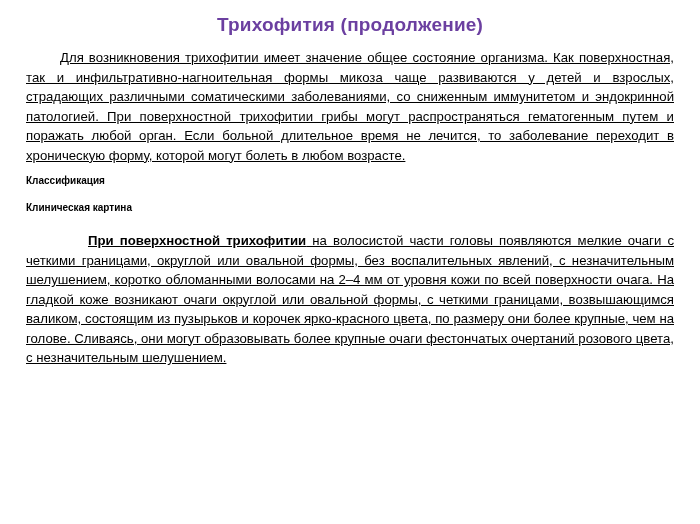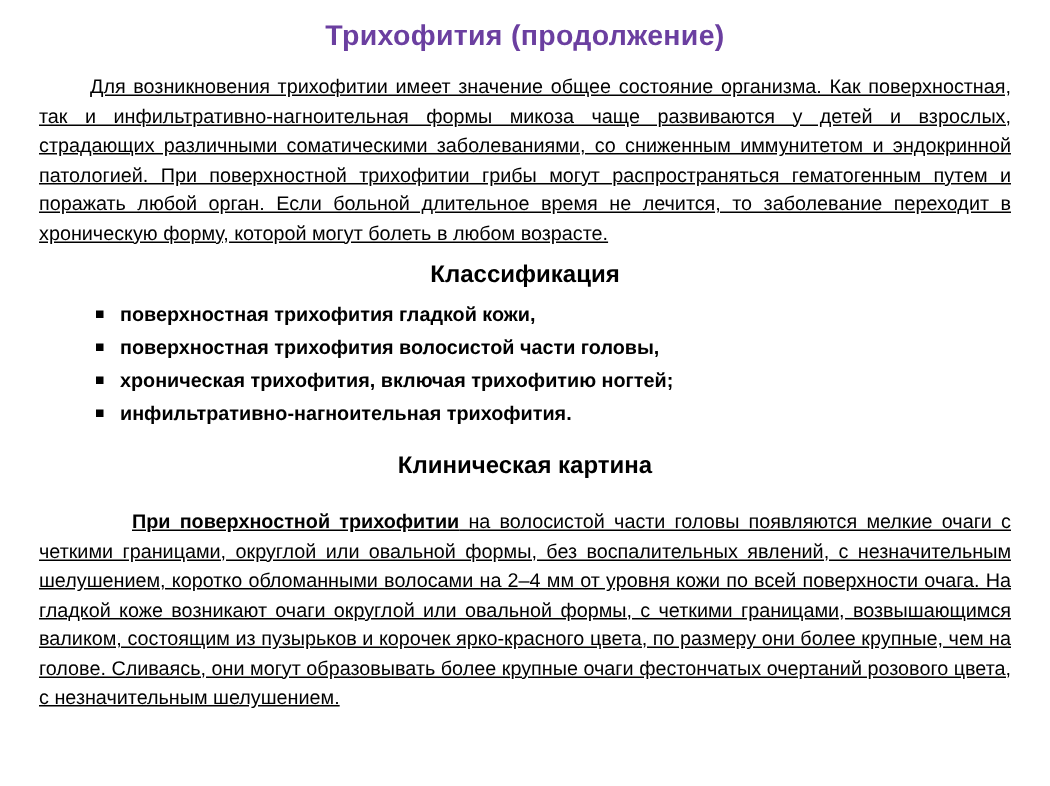--- a/index.html
+++ b/index.html
@@ -34,22 +34,22 @@
     line-height: 19.5px;
     text-align: justify;
     margin: 0 0 6px 0;
     text-decoration: underline;
   }
   .para .indent {
     display: inline-block;
     width: 34px;
   }
   .section-heading {
-    text-align: center;
-    font-size: 16px;
+    text-align: left;
+    font-size: 10px;
     font-weight: bold;
     margin: 10px 0 7px 0;
   }
   .section-heading.second {
     margin: 16px 0 18px 0;
   }
   ul.bullets {
     list-style: none;
     margin: 0 0 4px 0;
     padding: 0 0 0 38px;
@@ -80,24 +80,18 @@
 <body>
 
 <div class="page">
 
   <h1 class="doc-title">Трихофития (продолжение)</h1>
 
   <p class="para"><span class="indent"></span><span>Для возникновения трихофитии имеет значение общее состояние организма. Как поверхностная, так и инфильтративно-нагноительная формы микоза чаще развиваются у детей и взрослых, страдающих различными соматическими заболеваниями, со сниженным иммунитетом и эндокринной патологией. При поверхностной трихофитии грибы могут распространяться гематогенным путем и поражать любой орган. Если больной длительное время не лечится, то заболевание переходит в хроническую форму, которой могут болеть в любом возрасте.</span></p>
 
   <h2 class="section-heading">Классификация</h2>
 
-  <ul class="bullets">
-    <li>поверхностная трихофития гладкой кожи,</li>
-    <li>поверхностная трихофития волосистой части головы,</li>
-    <li>хроническая трихофития, включая трихофитию ногтей;</li>
-    <li>инфильтративно-нагноительная трихофития.</li>
-  </ul>
 
   <h2 class="section-heading second">Клиническая картина</h2>
 
   <p class="para"><span class="indent"></span><span class="bold-lead">При поверхностной трихофитии</span><span> на волосистой части головы появляются мелкие очаги с четкими границами, округлой или овальной формы, без воспалительных явлений, с незначительным шелушением, коротко обломанными волосами на 2–4 мм от уровня кожи по всей поверхности очага. На гладкой коже возникают очаги округлой или овальной формы, с четкими границами, возвышающимся валиком, состоящим из пузырьков и корочек ярко-красного цвета, по размеру они более крупные, чем на голове. Сливаясь, они могут образовывать более крупные очаги фестончатых очертаний розового цвета, с незначительным шелушением.</span></p>
 
 </div>
 
 </body></html>

